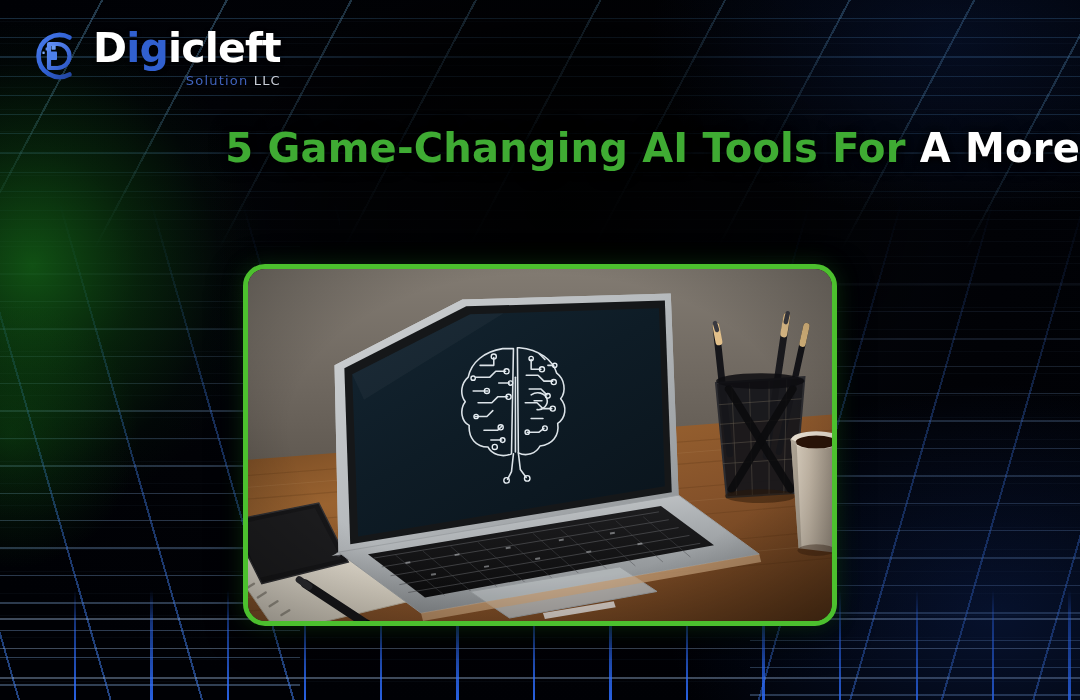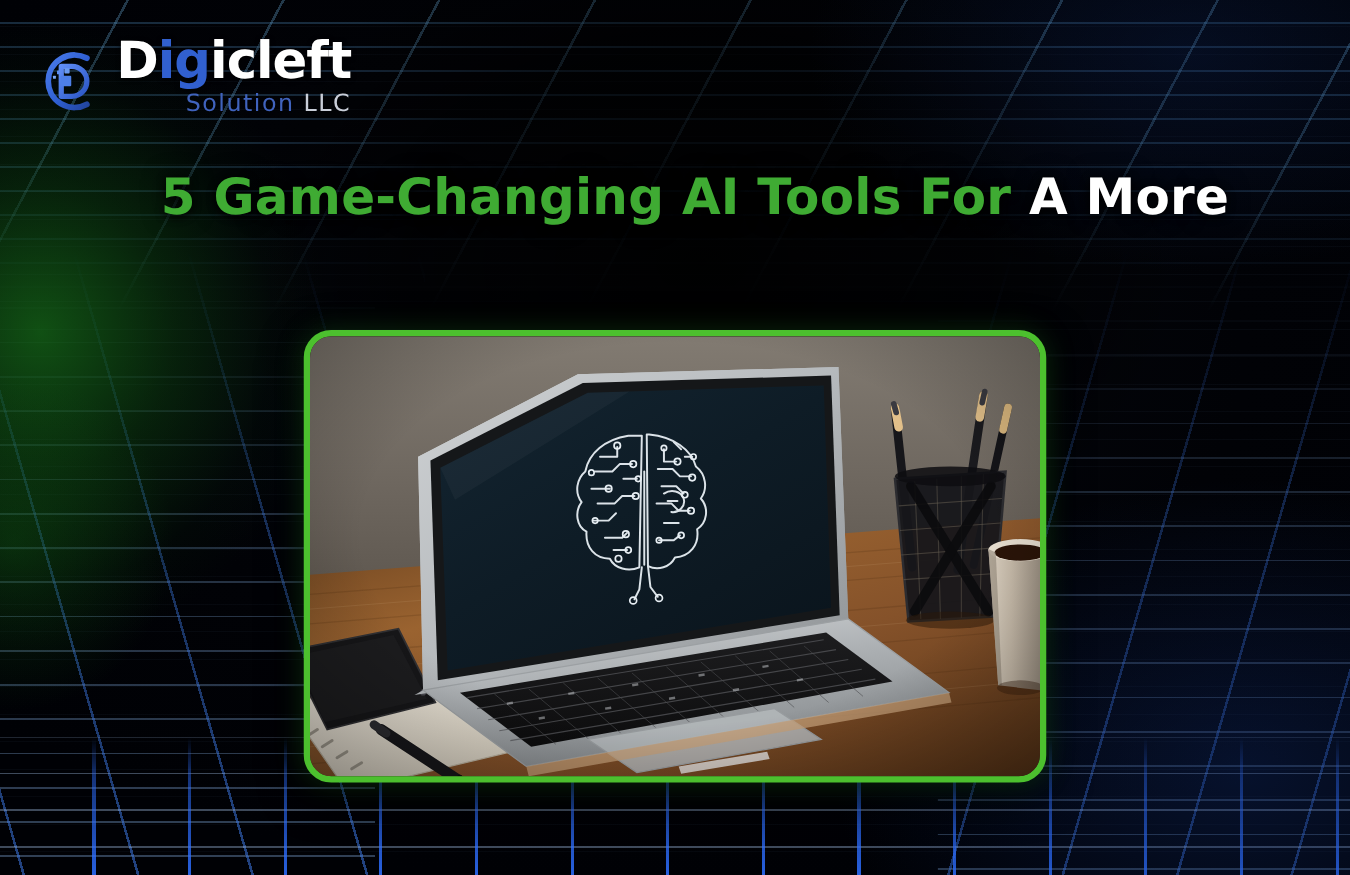--- a/index.html
+++ b/index.html
@@ -157,45 +157,45 @@
       rgba(120,160,210,0.07) 22px);
     opacity:.6;
   }
   .bg-dark-center {
     background: radial-gradient(ellipse 46% 50% at 52% 30%, rgba(0,0,0,0.92) 0%, rgba(0,0,0,0.62) 48%, rgba(0,0,0,0) 78%);
   }
 
   
   #logo {
     position:absolute; left:27px; top:28px;
-    display:flex; align-items:flex-end; gap:10px;
+    display:flex; align-items:flex-start; gap:10px;
     z-index:20;
   }
   .logo-mark { width:56px; height:56px; position:relative; flex:0 0 auto; }
   .logo-words { display:flex; flex-direction:column; line-height:1; }
   .logo-name {
     font-family:"DejaVu Sans", sans-serif;
     font-size:41px; font-weight:700; letter-spacing:-0.8px;
     color:#ffffff;
     text-shadow:0 1px 4px rgba(0,0,0,.9);
   }
   .logo-name .accent { color:#3160cf; }
   .logo-sub {
     margin-top:5px;
     text-align:right;
     font-family:"DejaVu Sans", sans-serif;
-    font-size:19px; font-weight:400; letter-spacing:1.2px;
+    font-size:13px; font-weight:400; letter-spacing:1.2px;
     color:#c9ced8;
   }
   .logo-sub .accent { color:#4063bd; }
 
   
   #headline {
-    position:absolute; left:0; right:0; top:132px;
-    text-align:center; z-index:20;
+    position:absolute; left:0; right:0; top:122px;
+    text-align:right; z-index:20;
     font-family:"DejaVu Serif", serif;
     padding-left:32px;
   }
   .hl-line {
     font-family:"DejaVu Sans", sans-serif;
     font-weight:700;
     font-size:40px;
     line-height:52px;
     letter-spacing:.2px;
     color:#ffffff;

